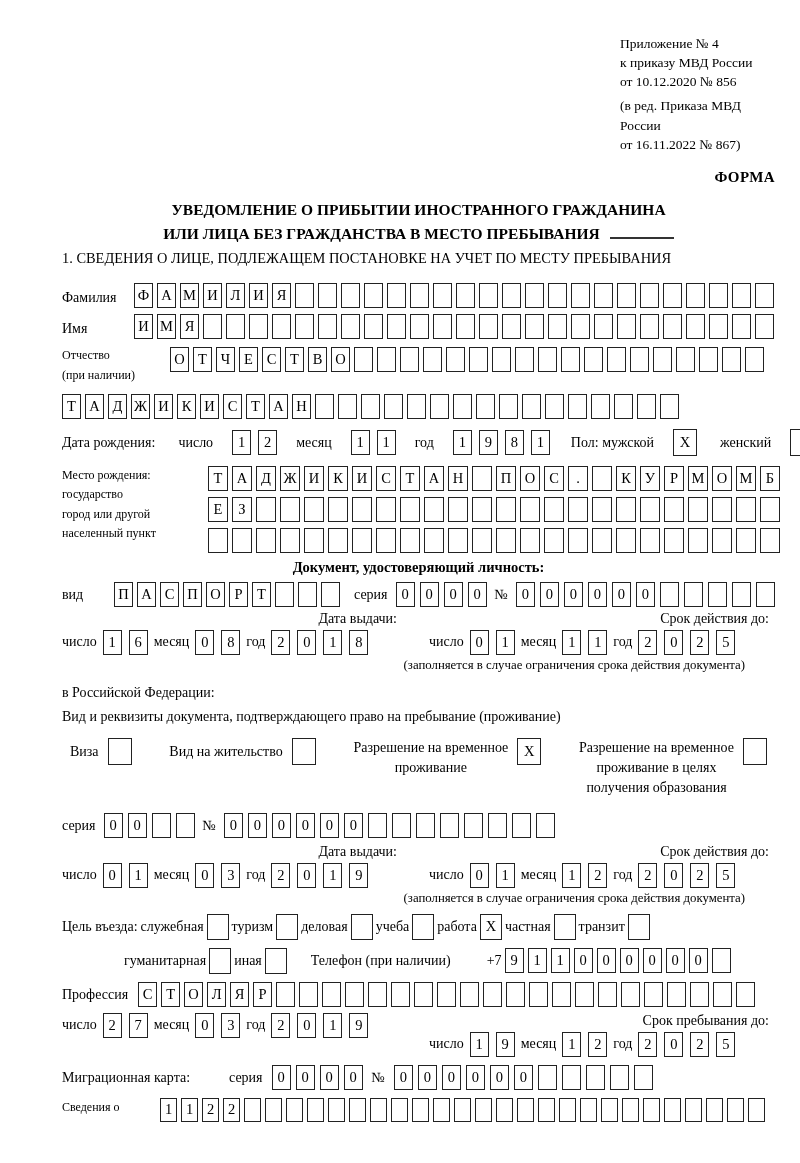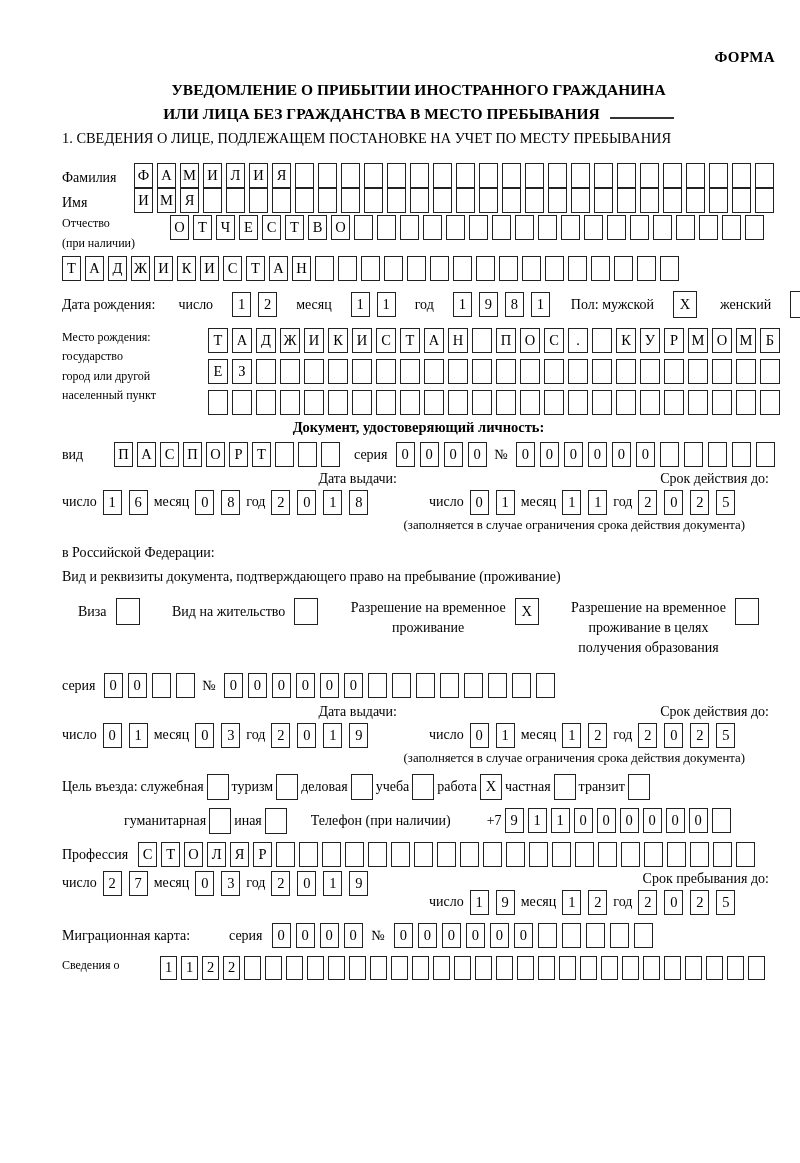--- a/index.html
+++ b/index.html
@@ -6,21 +6,21 @@
   body{width:800px;height:1163px;overflow:hidden;font-family:"Liberation Serif","DejaVu Serif",serif;color:#000;}
   .page{box-sizing:border-box;width:800px;height:1163px;padding:34px 25px 0 62px;}
   
   .appendix{margin-left:558px;font-size:13.5px;line-height:1.42;}
   .appendix .amend{margin-top:5px;}
   .form-label{text-align:right;font-weight:bold;font-size:15px;margin-top:15px;letter-spacing:.4px;}
   .title{ text-align:center;font-weight:bold;font-size:15.5px;line-height:1.55;margin-top:12px;}
   .title-underline{display:inline-block;width:64px;border-bottom:2px solid #333;height:14px;margin-left:10px;}
   .sec-heading{font-weight:normal;font-size:14.4px;margin-top:4px;margin-bottom:16px;}
   
-  .frow{display:flex;align-items:flex-start;}
+  .frow{display:flex;align-items:flex-start;margin-bottom:6px;}
   .frow.vcenter{align-items:center;}
   .flabel{font-size:14px;line-height:1.5;flex-shrink:0;padding-top:4px;}
   .lblock{font-size:12px;line-height:1.7;flex-shrink:0;}
   .lblock span{display:block;}
   
   .boxes{display:flex;gap:4px;flex-wrap:nowrap;}
   .boxes.g7{gap:7px;}
   .boxes.g5{gap:5px;}
   .cbox{box-sizing:border-box;width:var(--bw,19px);height:var(--bh,25px);border:1.6px solid #222;
         display:inline-flex;align-items:center;justify-content:center;font-size:14.5px;flex-shrink:0;background:#fff;}
@@ -32,36 +32,45 @@
   .center-head{text-align:center;font-weight:bold;font-size:14.5px;margin:4px 0 6px;}
   
   .datepair{display:flex;margin-bottom:2px;}
   .datecol1{width:335px;flex-shrink:0;}
   .datecol2{width:340px;flex-shrink:0;margin-left:32px;}
   .datehead{text-align:right;font-size:14px;margin-bottom:3px;}
   .dateline{display:flex;align-items:center;gap:6px;font-size:14px;}
   .note{text-align:right;padding-right:30px;font-size:12.8px;margin:3px 0 8px;}
   .plain{font-size:14px;line-height:1.75;}
   
-  .permits{display:flex;justify-content:space-between;align-items:flex-start;margin:8px 16px 14px;}
+  .permits{display:flex;justify-content:space-between;align-items:flex-start;margin:8px 8px 14px;}
   .permit-item{display:flex;align-items:flex-start;gap:9px;}
   .opt-label{font-size:14px;line-height:1.45;text-align:center;}
   .opt-label span{display:block;}
   .pt4{padding-top:4px;}
   
   .purpose-row{display:flex;align-items:center;gap:3px;font-size:14px;margin-bottom:8px;flex-wrap:nowrap;}
   .indent{margin-left:62px;}
   .gap18{width:18px;flex-shrink:0;}
   .gap30{width:30px;flex-shrink:0;}
 </style>
 </head>
 <body>
 
 <div class="page">
 
+  <div class="appendix">
+    <div>Приложение № 4</div>
+    <div>к приказу МВД России</div>
+    <div>от 10.12.2020 № 856</div>
+    <div class="amend">
+      <div>(в ред. Приказа МВД России</div>
+      <div>от 16.11.2022 № 867)</div>
+    </div>
+  </div>
 
   <div class="form-label">ФОРМА</div>
 
   <div class="title">
     <div>УВЕДОМЛЕНИЕ О ПРИБЫТИИ ИНОСТРАННОГО ГРАЖДАНИНА</div>
     <div><span>ИЛИ ЛИЦА БЕЗ ГРАЖДАНСТВА В МЕСТО ПРЕБЫВАНИЯ</span><span class="title-underline"></span></div>
   </div>
 
   <div class="sec-heading">1. СВЕДЕНИЯ О ЛИЦЕ, ПОДЛЕЖАЩЕМ ПОСТАНОВКЕ НА УЧЕТ ПО МЕСТУ ПРЕБЫВАНИЯ</div>
 

